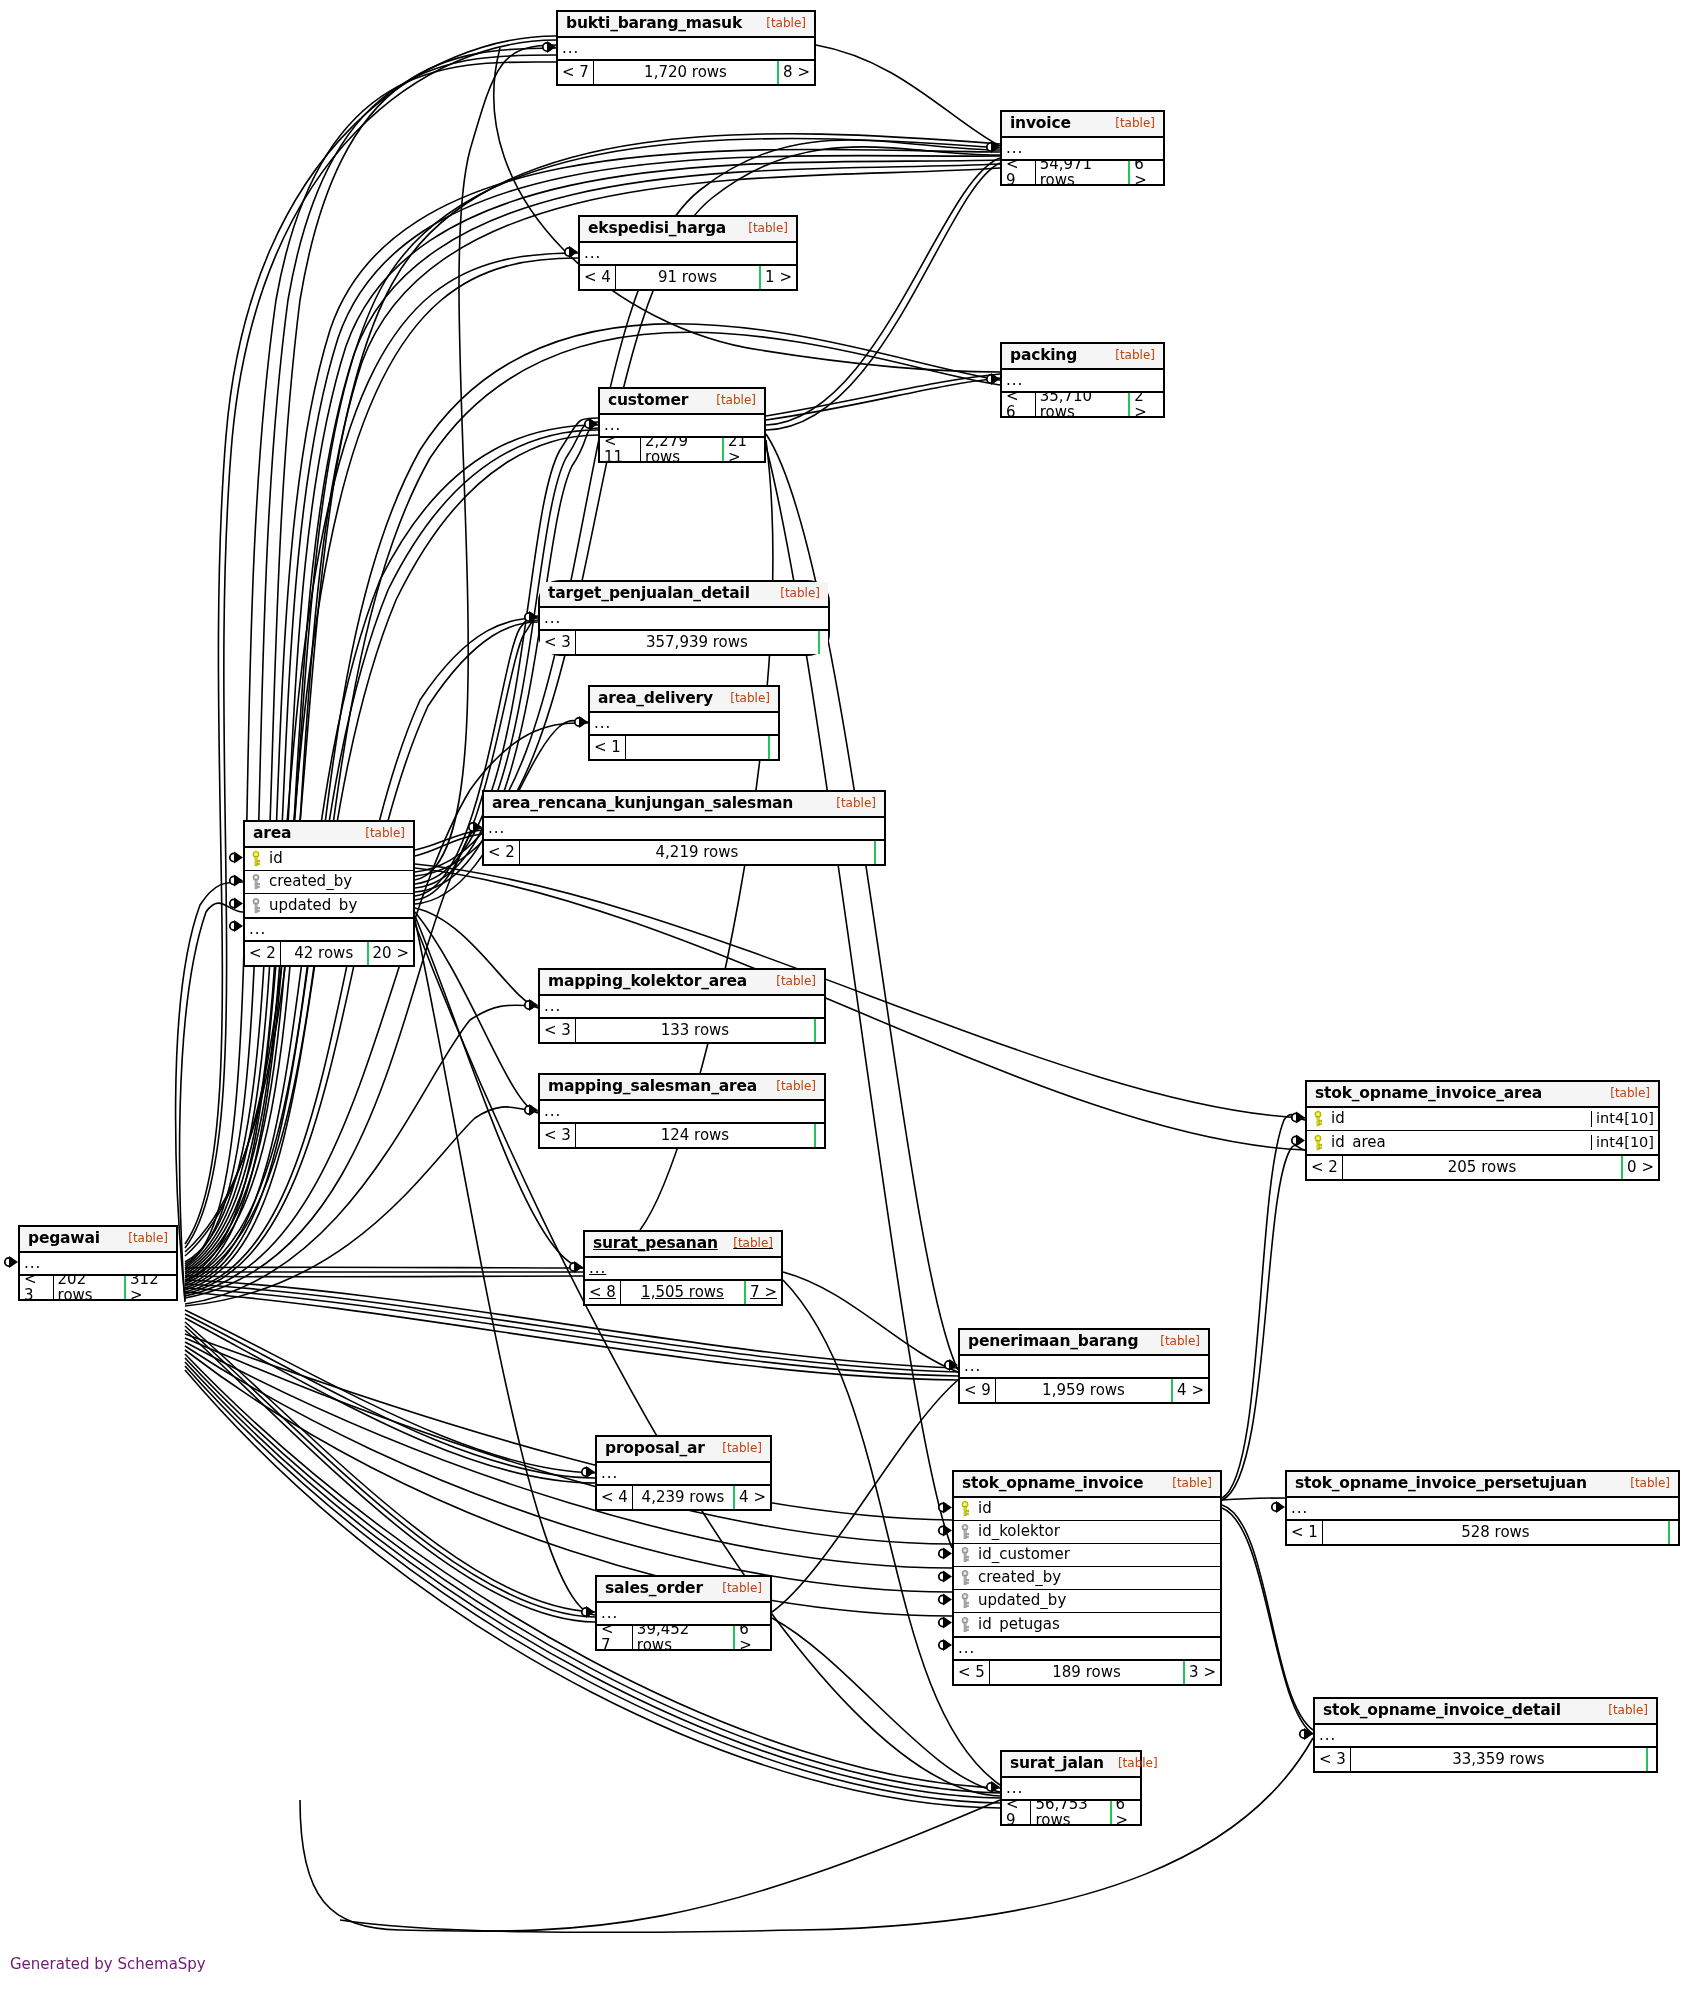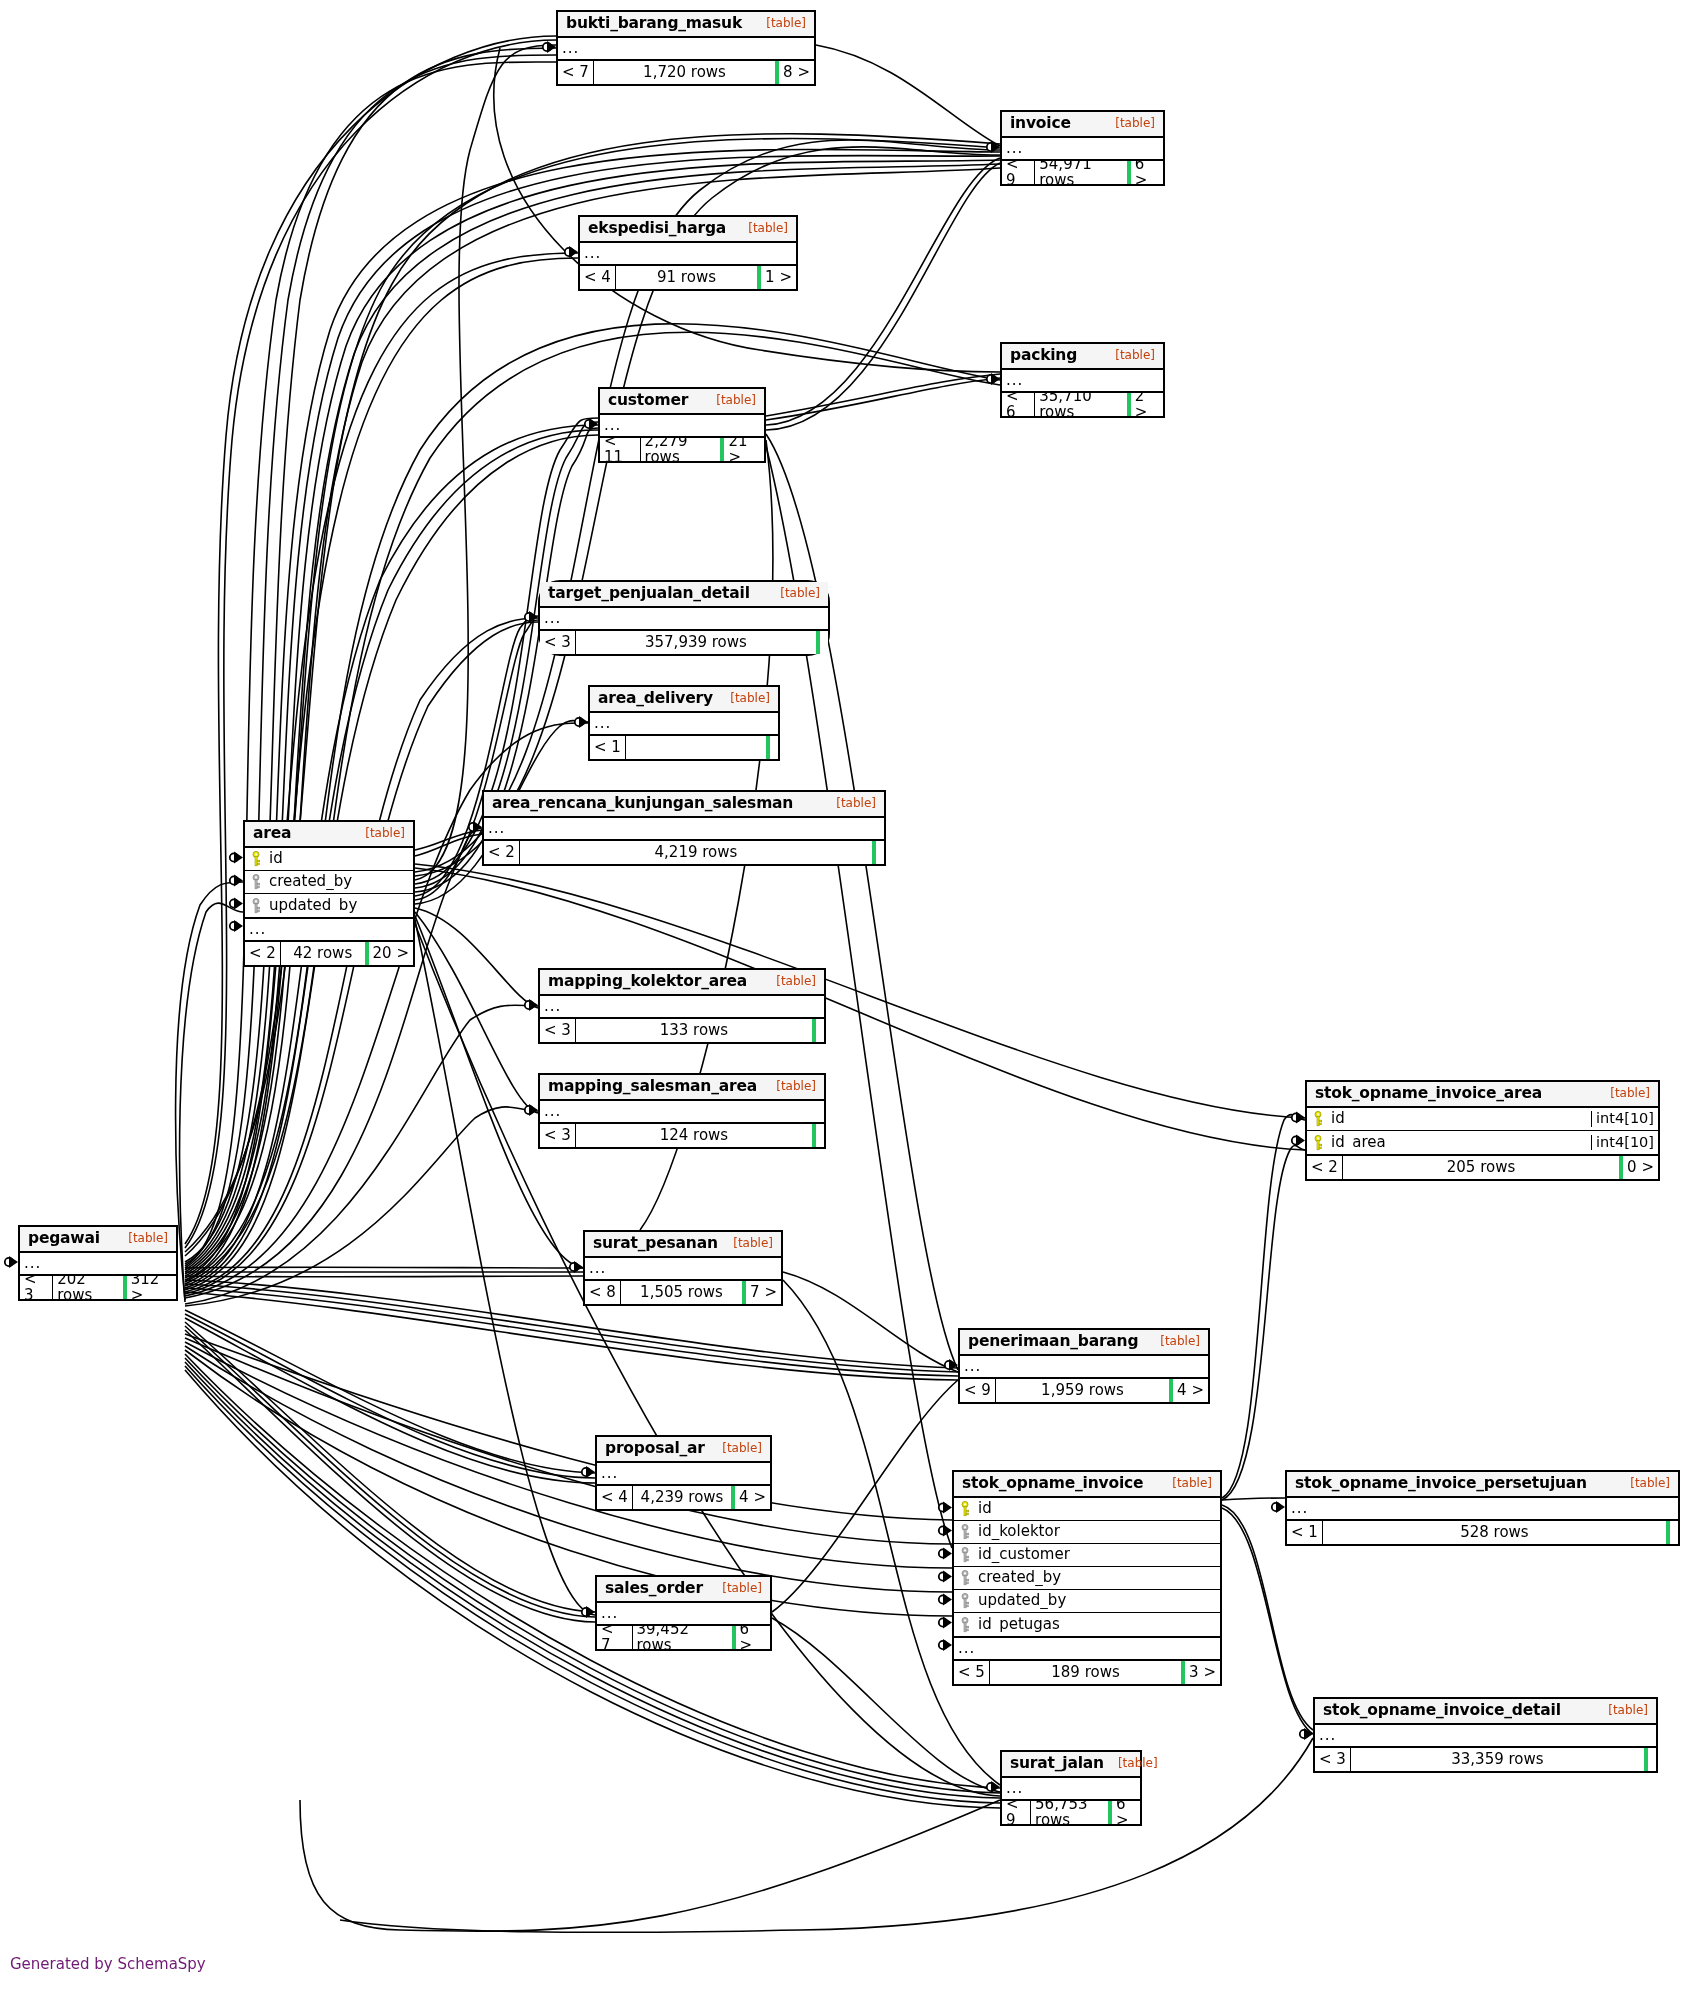--- a/index.html
+++ b/index.html
@@ -114,21 +114,21 @@
     display: flex;
     align-items: center;
     box-sizing: border-box;
     overflow: hidden;
     padding: 0 4px;
   }
   .foot-left { justify-content: flex-start; }
   .foot-mid {
     justify-content: center;
     border-left: 1px solid #000000;
-    border-right: 4px solid #22c55e;
+    border-right: 2px solid #22c55e;
     flex: 1 1 auto;
   }
   .foot-right { justify-content: flex-end; }
   .credit {
     position: absolute;
     left: 10px;
     top: 1955px;
     font-size: 15px;
     color: #701a75;
   }
@@ -616,21 +616,21 @@
           <span class="tbl-name">pegawai</span>
           <span class="tbl-tag">[table]</span>
         </div>
         <div class="ellipsis-row">...</div>
         <div class="tbl-footer">
           <span class="foot-cell foot-left">&lt; 3</span>
           <span class="foot-cell foot-mid">202 rows</span>
           <span class="foot-cell foot-right">312 &gt;</span>
         </div>
       </div>
-      <div class="table-node" style="left: 583px; top: 1230px; width: 200px;">
+      <div class="table-node" style="left: 583px; top: 1230px; width: 200px; text-decoration: underline;">
         <div class="tbl-title">
           <span class="tbl-name">surat_pesanan</span>
           <span class="tbl-tag">[table]</span>
         </div>
         <div class="ellipsis-row">...</div>
         <div class="tbl-footer">
           <span class="foot-cell foot-left">&lt; 8</span>
           <span class="foot-cell foot-mid">1,505 rows</span>
           <span class="foot-cell foot-right">7 &gt;</span>
         </div>

